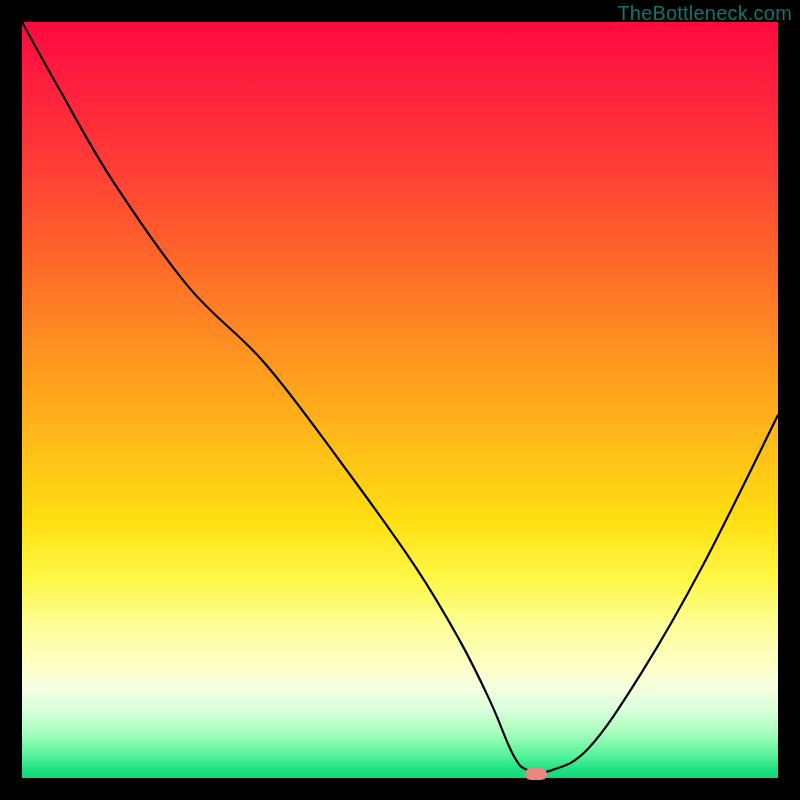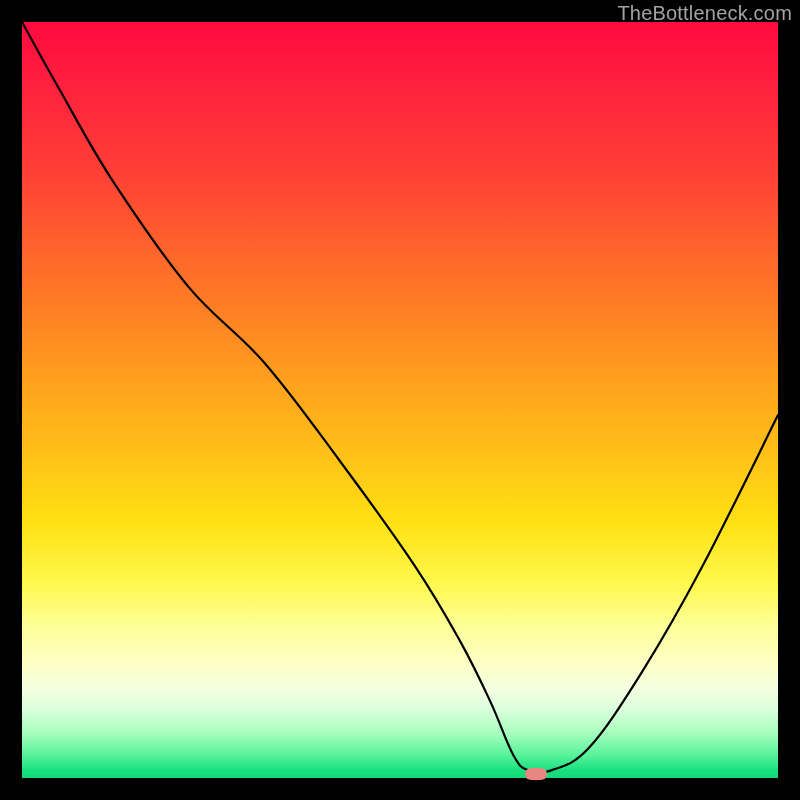--- a/index.html
+++ b/index.html
@@ -57,21 +57,21 @@
     width: 22px;
     height: 12px;
     border-radius: 6px;
     background: #e8877f;
     transform: translate(-50%, -50%);
   }
   .watermark {
     position: absolute;
     top: 2px;
     right: 8px;
-    color: #a3a3a3;
+    color: #0f766e;
     font-size: 20px;
     font-weight: 500;
     letter-spacing: 0.2px;
   }
 </style>
 </head>
 <body>
 
 <div class="watermark">TheBottleneck.com</div>
 

